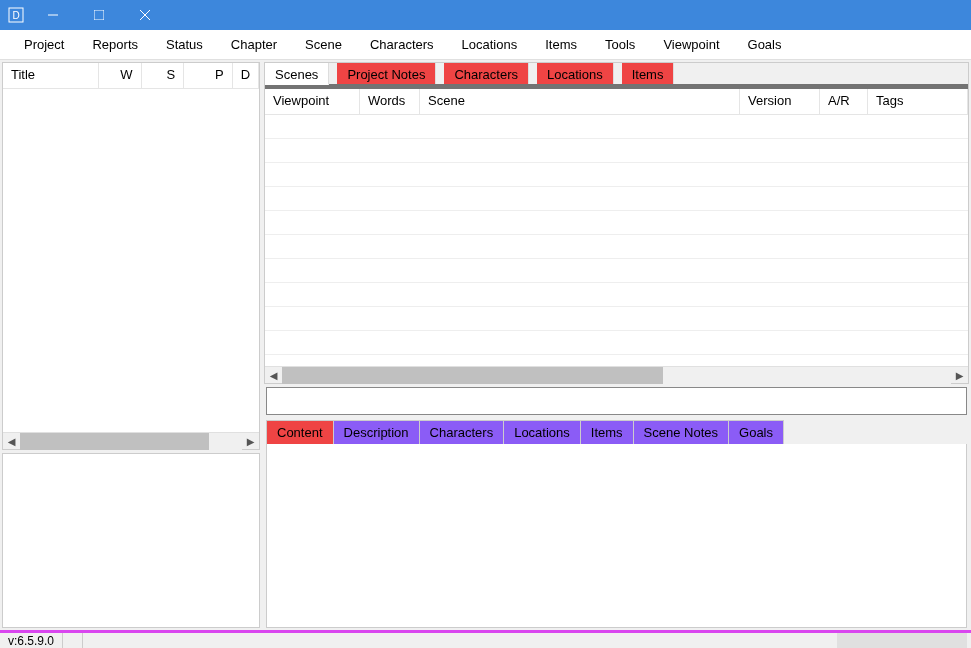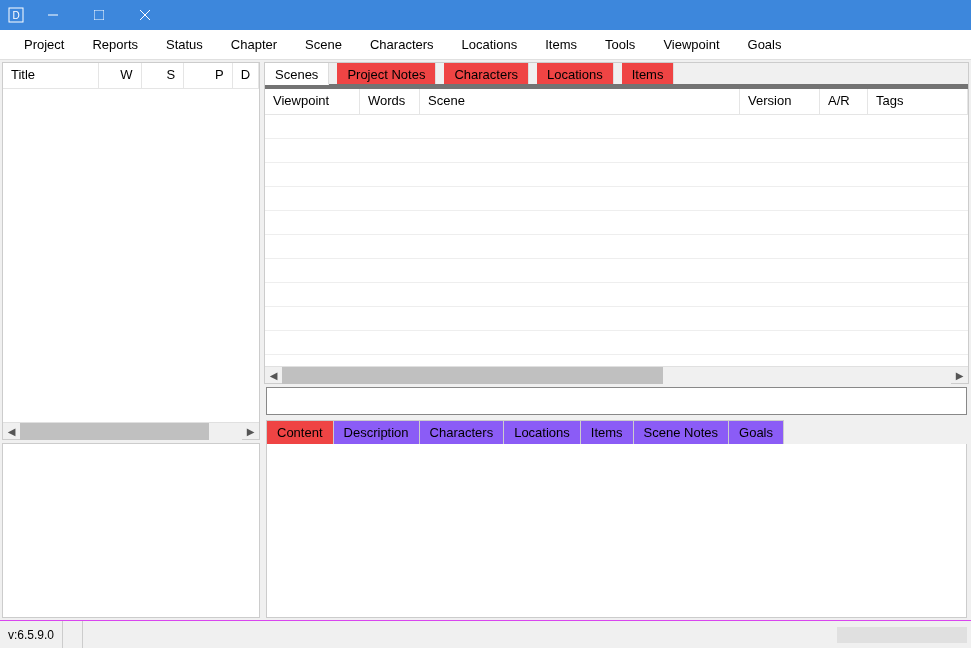--- a/index.html
+++ b/index.html
@@ -204,23 +204,23 @@
       z-index: 1;
     }
     .tab2.active::after {
       content: "";
       position: absolute;
       left: 0; right: 0; bottom: -1px;
       height: 1px;
       background: #fff;
     }
     .statusbar {
-      height: 28px;
-      background: #f0f0f0;
-      border-top: 1px solid #d946ef;
+      height: 18px;
+      background: #f0f0f0;
+      border-top: 3px solid #d946ef;
       display: flex;
       align-items: center;
       font-size: 12px;
     }
     .status-seg {
       padding: 0 8px;
       border-right: 1px solid #ccc;
       height: 100%;
       display: flex;
       align-items: center;

